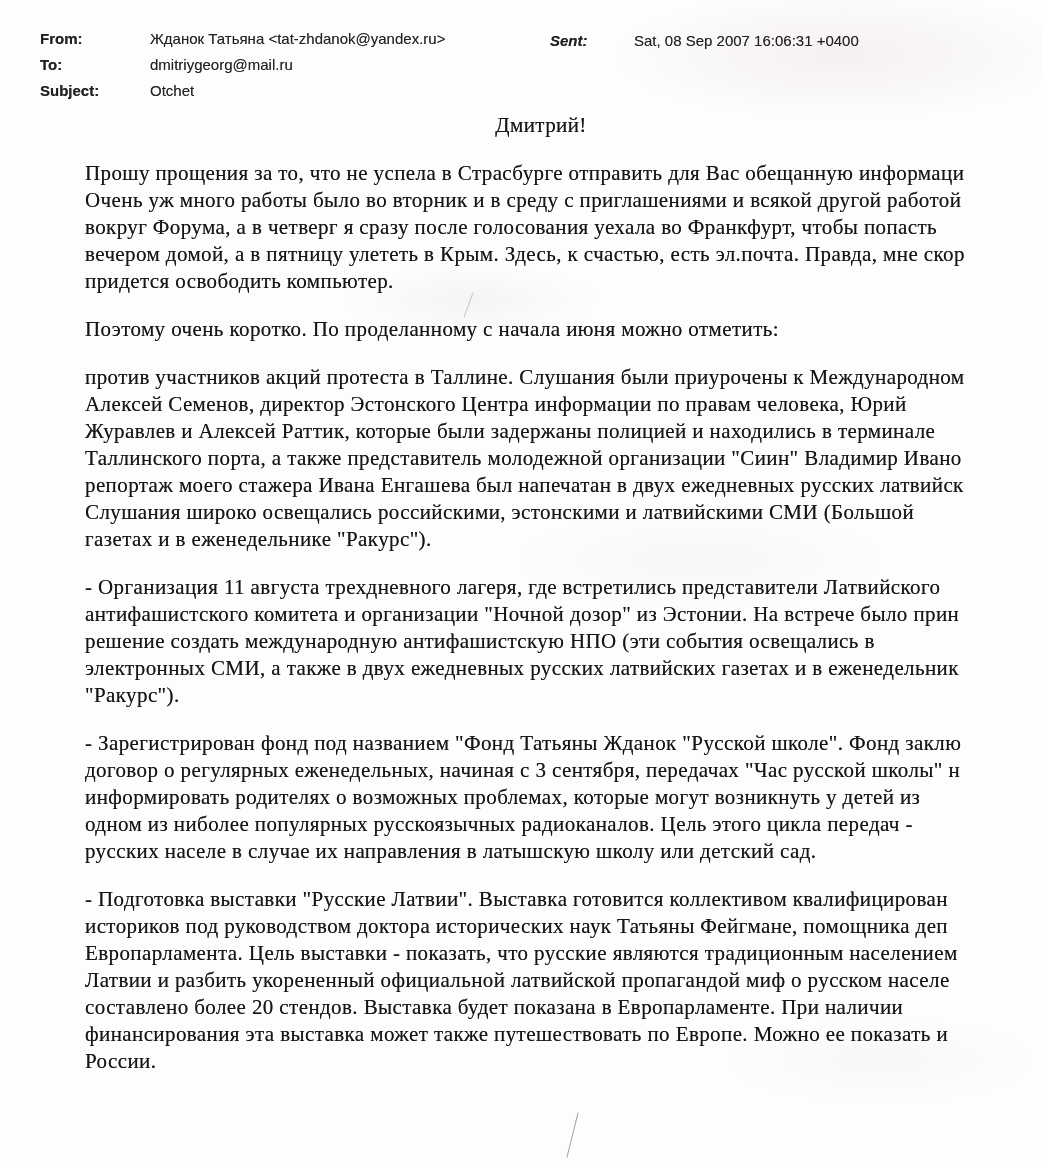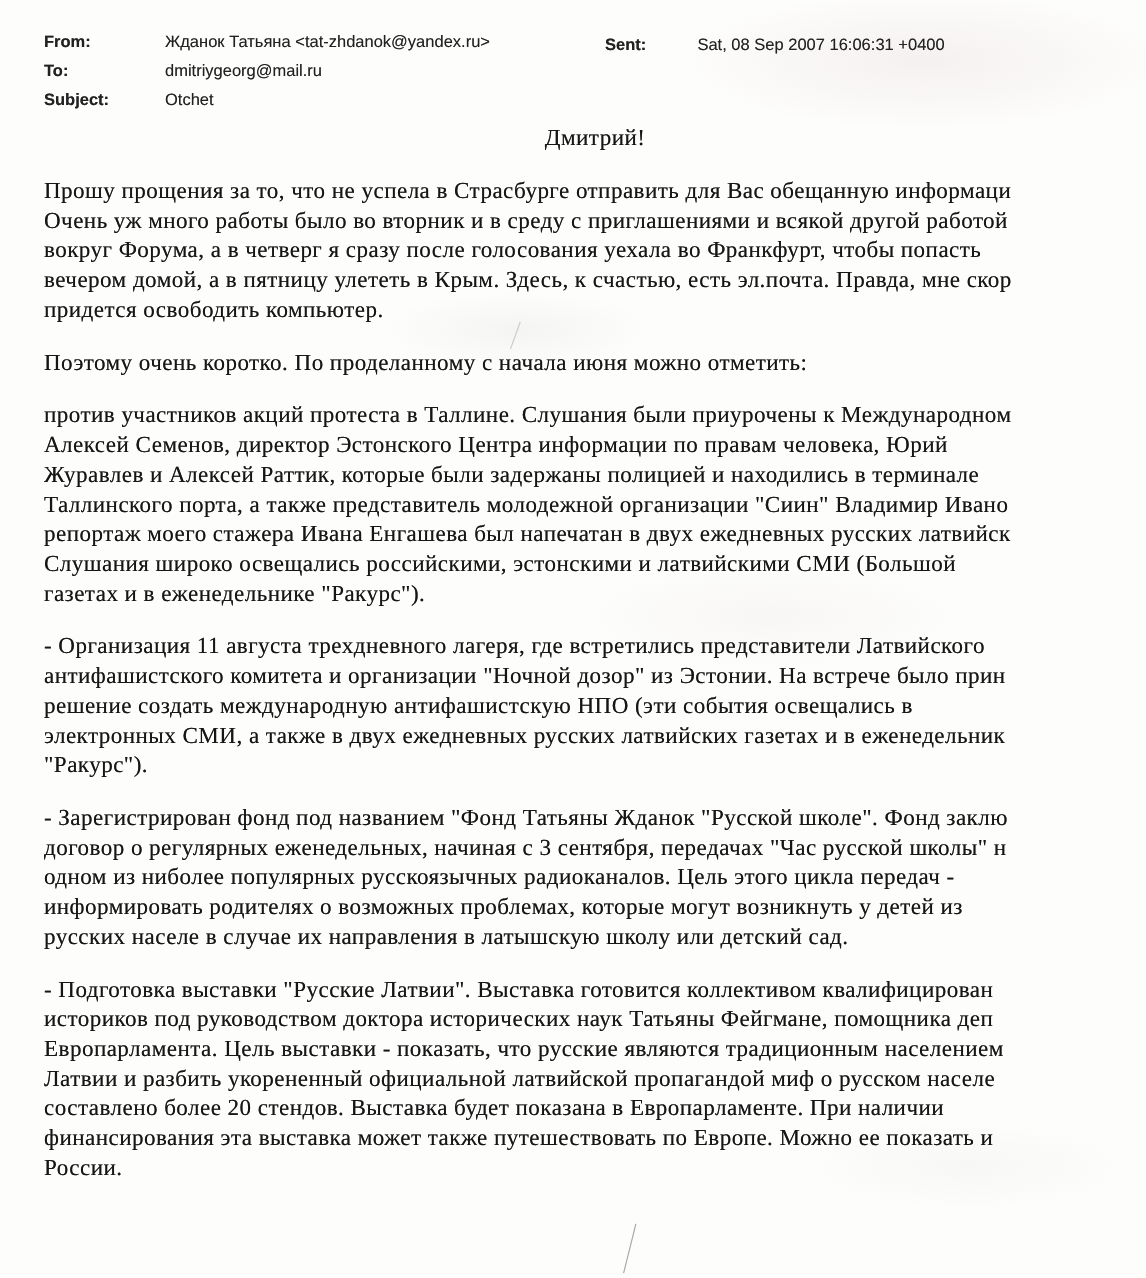--- a/index.html
+++ b/index.html
@@ -33,33 +33,33 @@
   .header-left { position: absolute; top: 0; left: 0; width: 520px; }
   .header-right { position: absolute; top: 2px; left: 510px; width: 520px; }
   .hrow { display: flex; margin-bottom: 9px; gap: 22px; }
   .hlabel {
     font-weight: bold;
     width: 88px;
     flex: 0 0 88px;
     text-shadow: 0 0 0.5px rgba(0,0,0,0.55);
   }
   .hrow .hvalue { text-shadow: 0 0 0.4px rgba(0,0,0,0.4); }
-  .header-right .hlabel { width: 62px; flex: 0 0 62px; }
+  .header-right .hlabel { width: 62px; flex: 0 0 62px; font-style: italic; }
   
   .emailbody {
     position: absolute;
     top: 112px; left: 40px; right: 0; bottom: 0;
     font-size: 21px;
     line-height: 27px;
     letter-spacing: 0.4px;
     overflow: hidden;
     text-shadow: 0 0 0.6px rgba(0,0,0,0.6);
   }
   .greeting { white-space: nowrap; text-align: center; }
-  .paragraph { margin-top: 21px; }
+  .paragraph { margin-top: 21px; margin-left: 45px; }
   .line { white-space: nowrap; overflow: hidden; }
   
   .crease {
     position: absolute;
     width: 1px; height: 46px;
     background: rgba(90,90,90,0.55);
     transform: rotate(14deg);
     left: 572px; top: 1112px;
   }
   .crease2 {
@@ -123,22 +123,22 @@
         <div class="paragraph">
           <div class="line">- Организация 11 августа трехдневного лагеря, где встретились представители Латвийского</div>
           <div class="line">антифашистского комитета и организации "Ночной дозор" из Эстонии. На встрече было прин</div>
           <div class="line">решение создать международную антифашистскую НПО (эти события освещались в</div>
           <div class="line">электронных СМИ, а также в двух ежедневных русских латвийских газетах и в еженедельник</div>
           <div class="line">"Ракурс").</div>
         </div>
         <div class="paragraph">
           <div class="line">- Зарегистрирован фонд под названием "Фонд Татьяны Жданок "Русской школе". Фонд заклю</div>
           <div class="line">договор о регулярных еженедельных, начиная с 3 сентября, передачах "Час русской школы" н</div>
+          <div class="line">информировать родителях о возможных проблемах, которые могут возникнуть у детей из</div>
           <div class="line">одном из ниболее популярных русскоязычных радиоканалов. Цель этого цикла передач -</div>
-          <div class="line">информировать родителях о возможных проблемах, которые могут возникнуть у детей из</div>
           <div class="line">русских населе в случае их направления в латышскую школу или детский сад.</div>
         </div>
         <div class="paragraph">
           <div class="line">- Подготовка выставки "Русские Латвии". Выставка готовится коллективом квалифицирован</div>
           <div class="line">историков под руководством доктора исторических наук Татьяны Фейгмане, помощника деп</div>
           <div class="line">Европарламента. Цель выставки - показать, что русские являются традиционным населением</div>
           <div class="line">Латвии и разбить укорененный официальной латвийской пропагандой миф о русском населе</div>
           <div class="line">составлено более 20 стендов. Выставка будет показана в Европарламенте. При наличии</div>
           <div class="line">финансирования эта выставка может также путешествовать по Европе. Можно ее показать и</div>
           <div class="line">России.</div>

